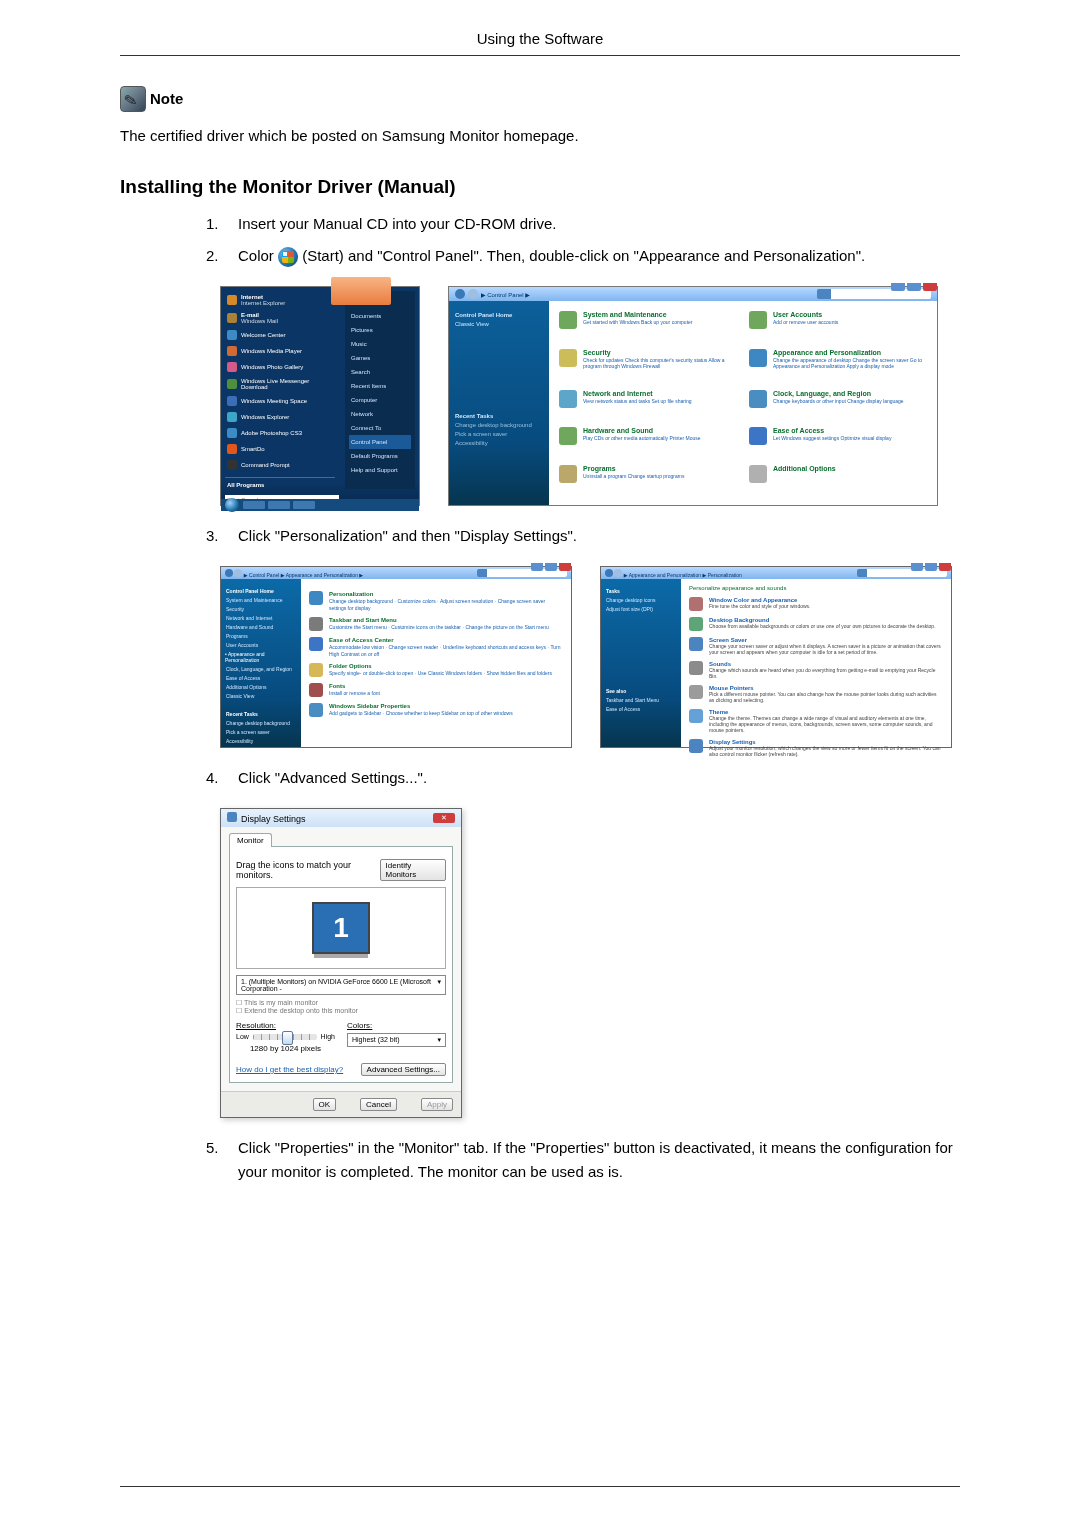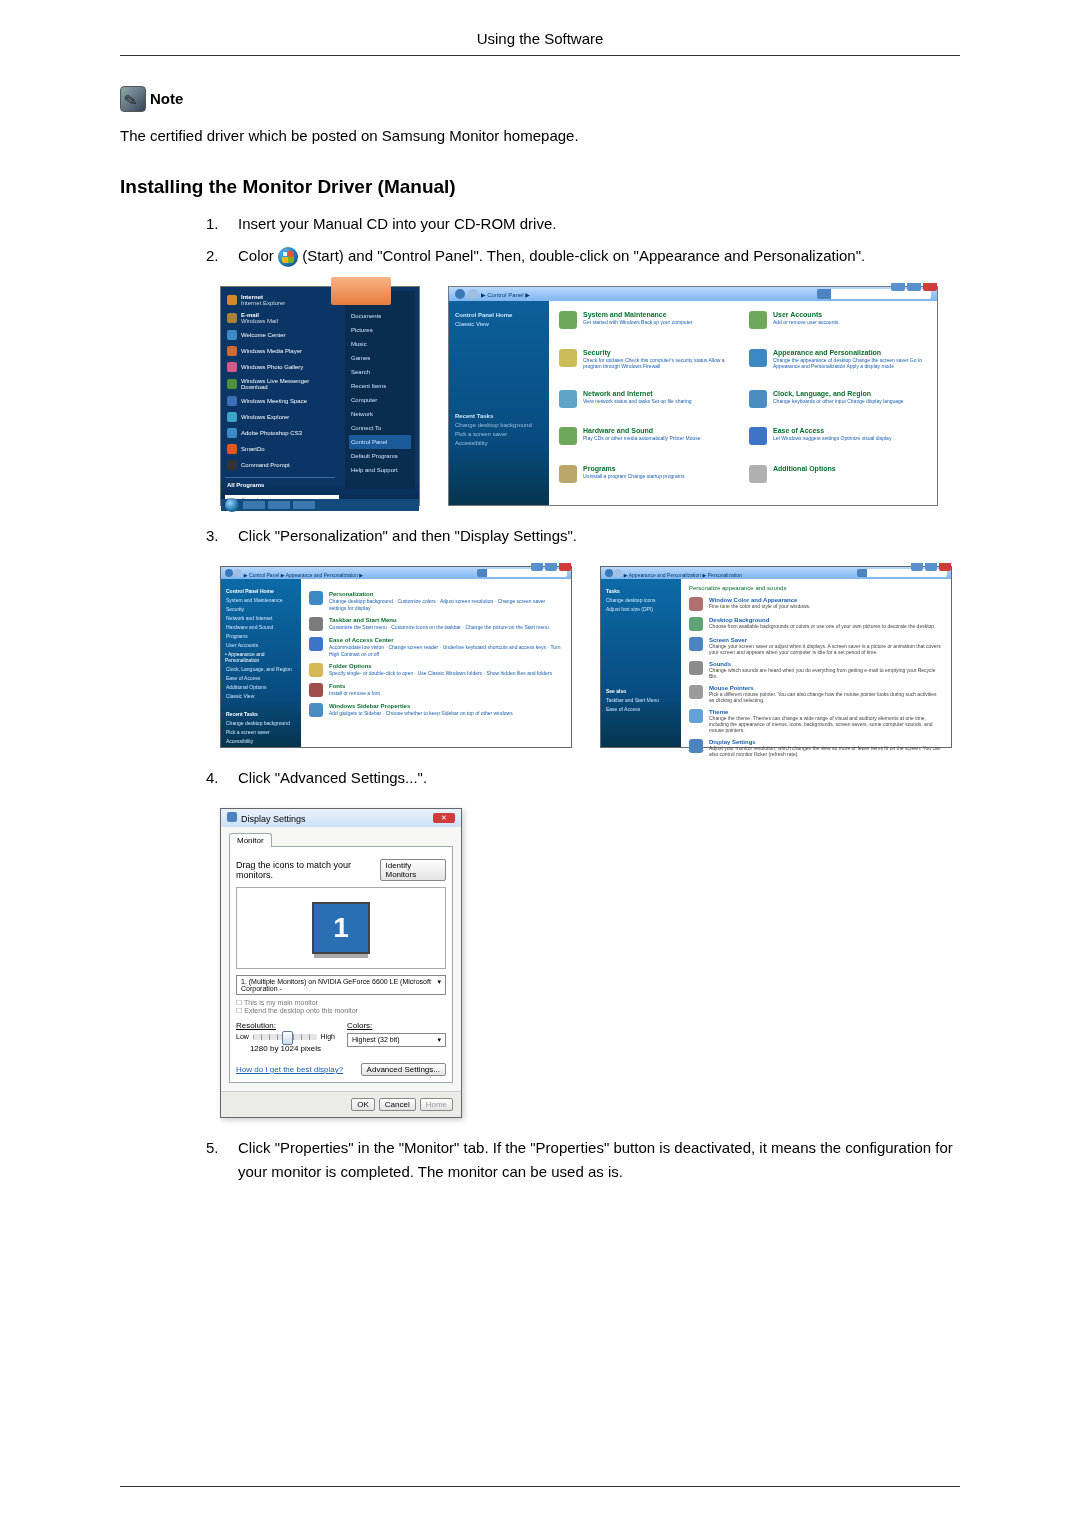--- a/index.html
+++ b/index.html
@@ -512,21 +512,21 @@
     color: #1a5fb0;
     text-decoration: underline;
     font-size: 8px;
   }
   .dlg .footerrow {
     border-top: 1px solid #ccc;
     margin: 8px -8px -8px;
     padding: 6px 8px;
     display: flex;
     justify-content: flex-end;
-    gap: 4px;
+    gap: 24px;
     background: #ebebe7;
   }
   a.plain-link { color: #000; text-decoration: none; }
 
   .figrow1 .figA .bottombar {
     position: absolute;
     left: 0;
     right: 0;
     bottom: -6px;
     height: 12px;
@@ -989,21 +989,21 @@
             </div>
           </div>
           <div style="display:flex;justify-content:space-between;align-items:center;margin-top:4px">
             <span class="link">How do I get the best display?</span>
             <span class="btn">Advanced Settings...</span>
           </div>
         </div>
         <div class="footerrow">
           <span class="btn">OK</span>
           <span class="btn">Cancel</span>
-          <span class="btn" style="color:#999">Home</span>
+          <span class="btn" style="color:#999">Apply</span>
         </div>
       </div>
     </div>
   </div>
 
   <div class="ol">
     <div class="item">
       <span class="num">5.</span>
       <span class="txt">Click "Properties" in the "Monitor" tab. If the "Properties" button is deactivated, it means the configuration for your monitor is completed. The monitor can be used as is.</span>
     </div>

